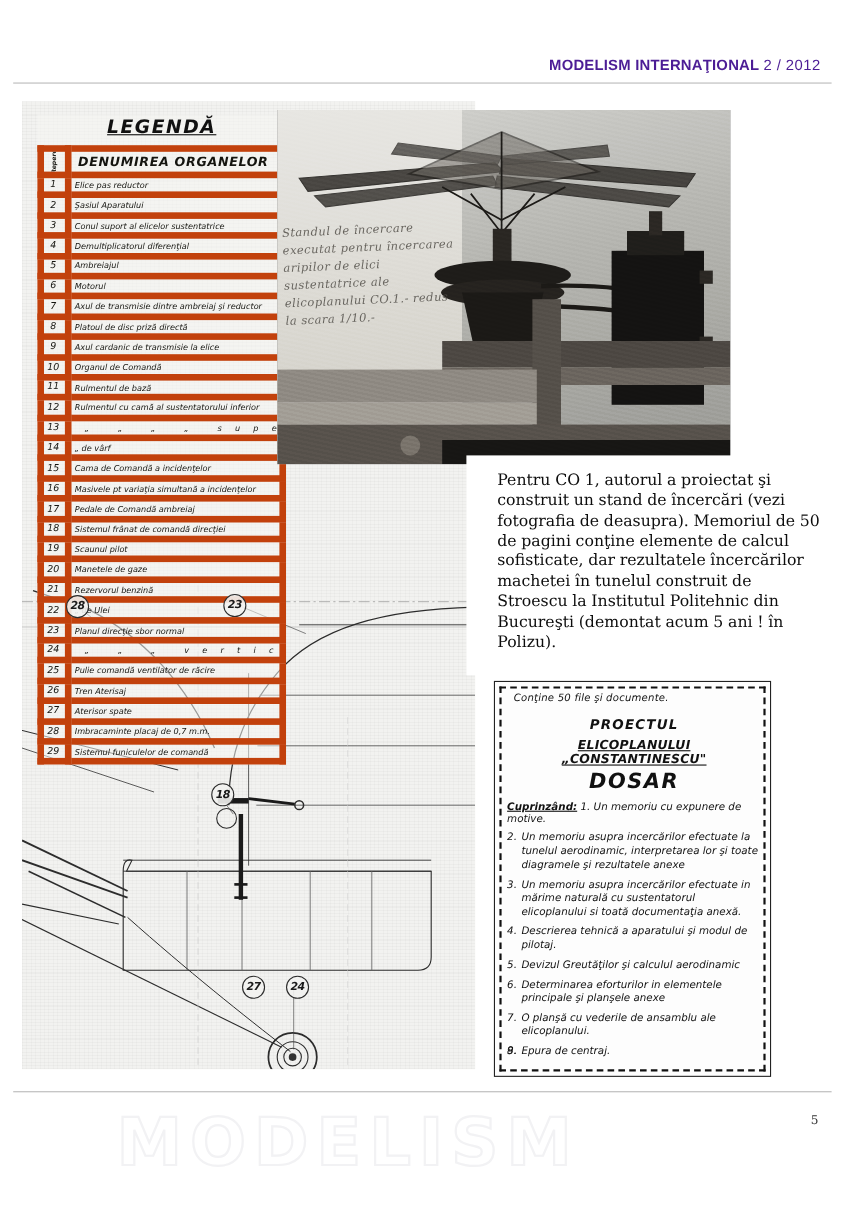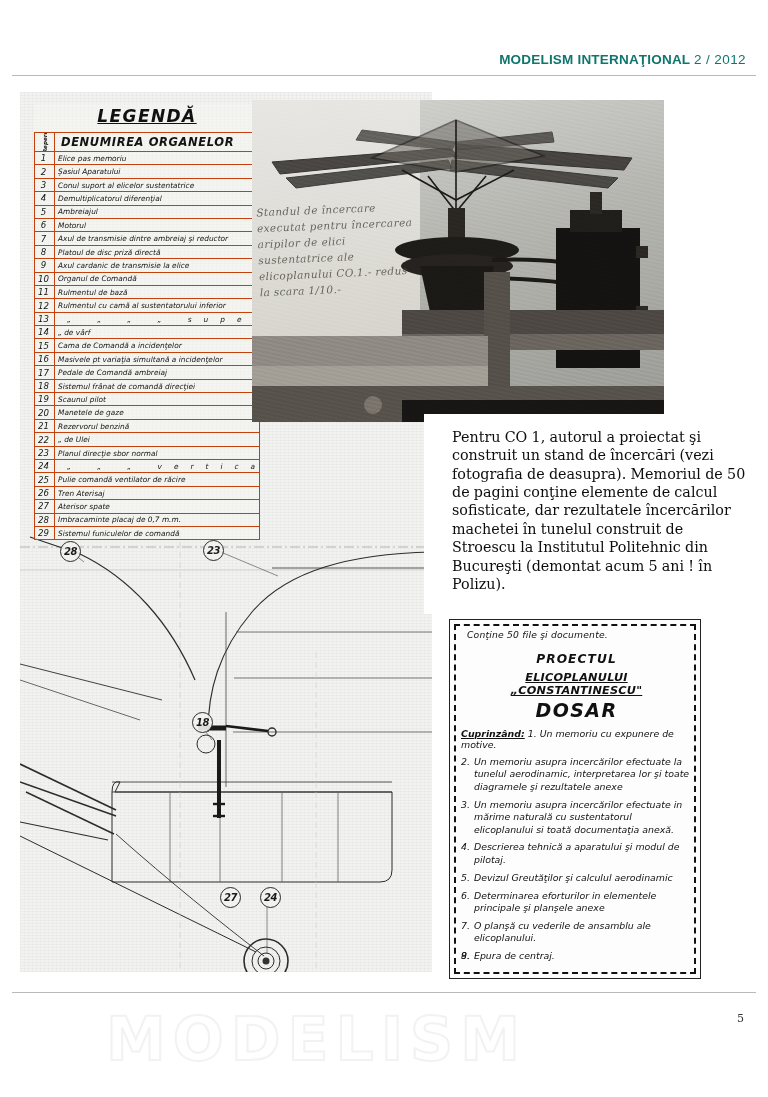--- a/index.html
+++ b/index.html
@@ -8,21 +8,21 @@
     font-family:"Liberation Sans",sans-serif;color:#111;
   }
 
   
   #masthead{
     position:absolute;left:0;top:52px;width:768px;height:28px;
   }
   #masthead .mh-text{
     position:absolute;right:22px;top:0;
     font-family:"Liberation Sans",sans-serif;
-    font-size:13.5px;font-weight:bold;letter-spacing:.2px;color:#0f766e;
+    font-size:13.5px;font-weight:bold;letter-spacing:.2px;color:#4c1d95;
     white-space:nowrap;
   }
   #masthead .mh-text .issue{font-weight:normal;letter-spacing:.4px;}
   #masthead .mh-rule{
     position:absolute;left:12px;top:23px;width:744px;height:1px;
     background:#b9b9b9;
   }
 
   
   #page{position:absolute;left:12px;top:92px;width:768px;height:900px;}
@@ -53,21 +53,21 @@
     font-size:17px;letter-spacing:1.4px;
     text-decoration:underline;
     margin:2px 0 6px 0;color:#111;
   }
   table.leg{
     border-collapse:collapse;width:226px;
     table-layout:fixed;
     border:1.4px solid #2a2a2a;
   }
   table.leg td,table.leg th{
-    border:1px solid #c2410c;
+    border:6px solid #c2410c;
     font-family:"DejaVu Sans",sans-serif;
     font-style:italic;
     font-size:7.4px;
     line-height:1.02;
     padding:1px 2px 0 3px;
     height:11.4px;
     color:#14140f;
     white-space:nowrap;overflow:hidden;
   }
   table.leg th{
@@ -279,21 +279,21 @@
       <table class="leg">
         <thead>
           <tr>
             <th class="c-no"><span>Repere</span></th>
             <th>DENUMIREA ORGANELOR</th>
           </tr>
         </thead>
         <tbody>
           <tr>
               <td class="c-no">1</td>
-              <td>Elice pas memoriu</td>
+              <td>Elice pas reductor</td>
             </tr>
           <tr>
               <td class="c-no">2</td>
               <td>Şasiul Aparatului</td>
             </tr>
           <tr>
               <td class="c-no">3</td>
               <td>Conul suport al elicelor sustentatrice</td>
             </tr>
           <tr>

